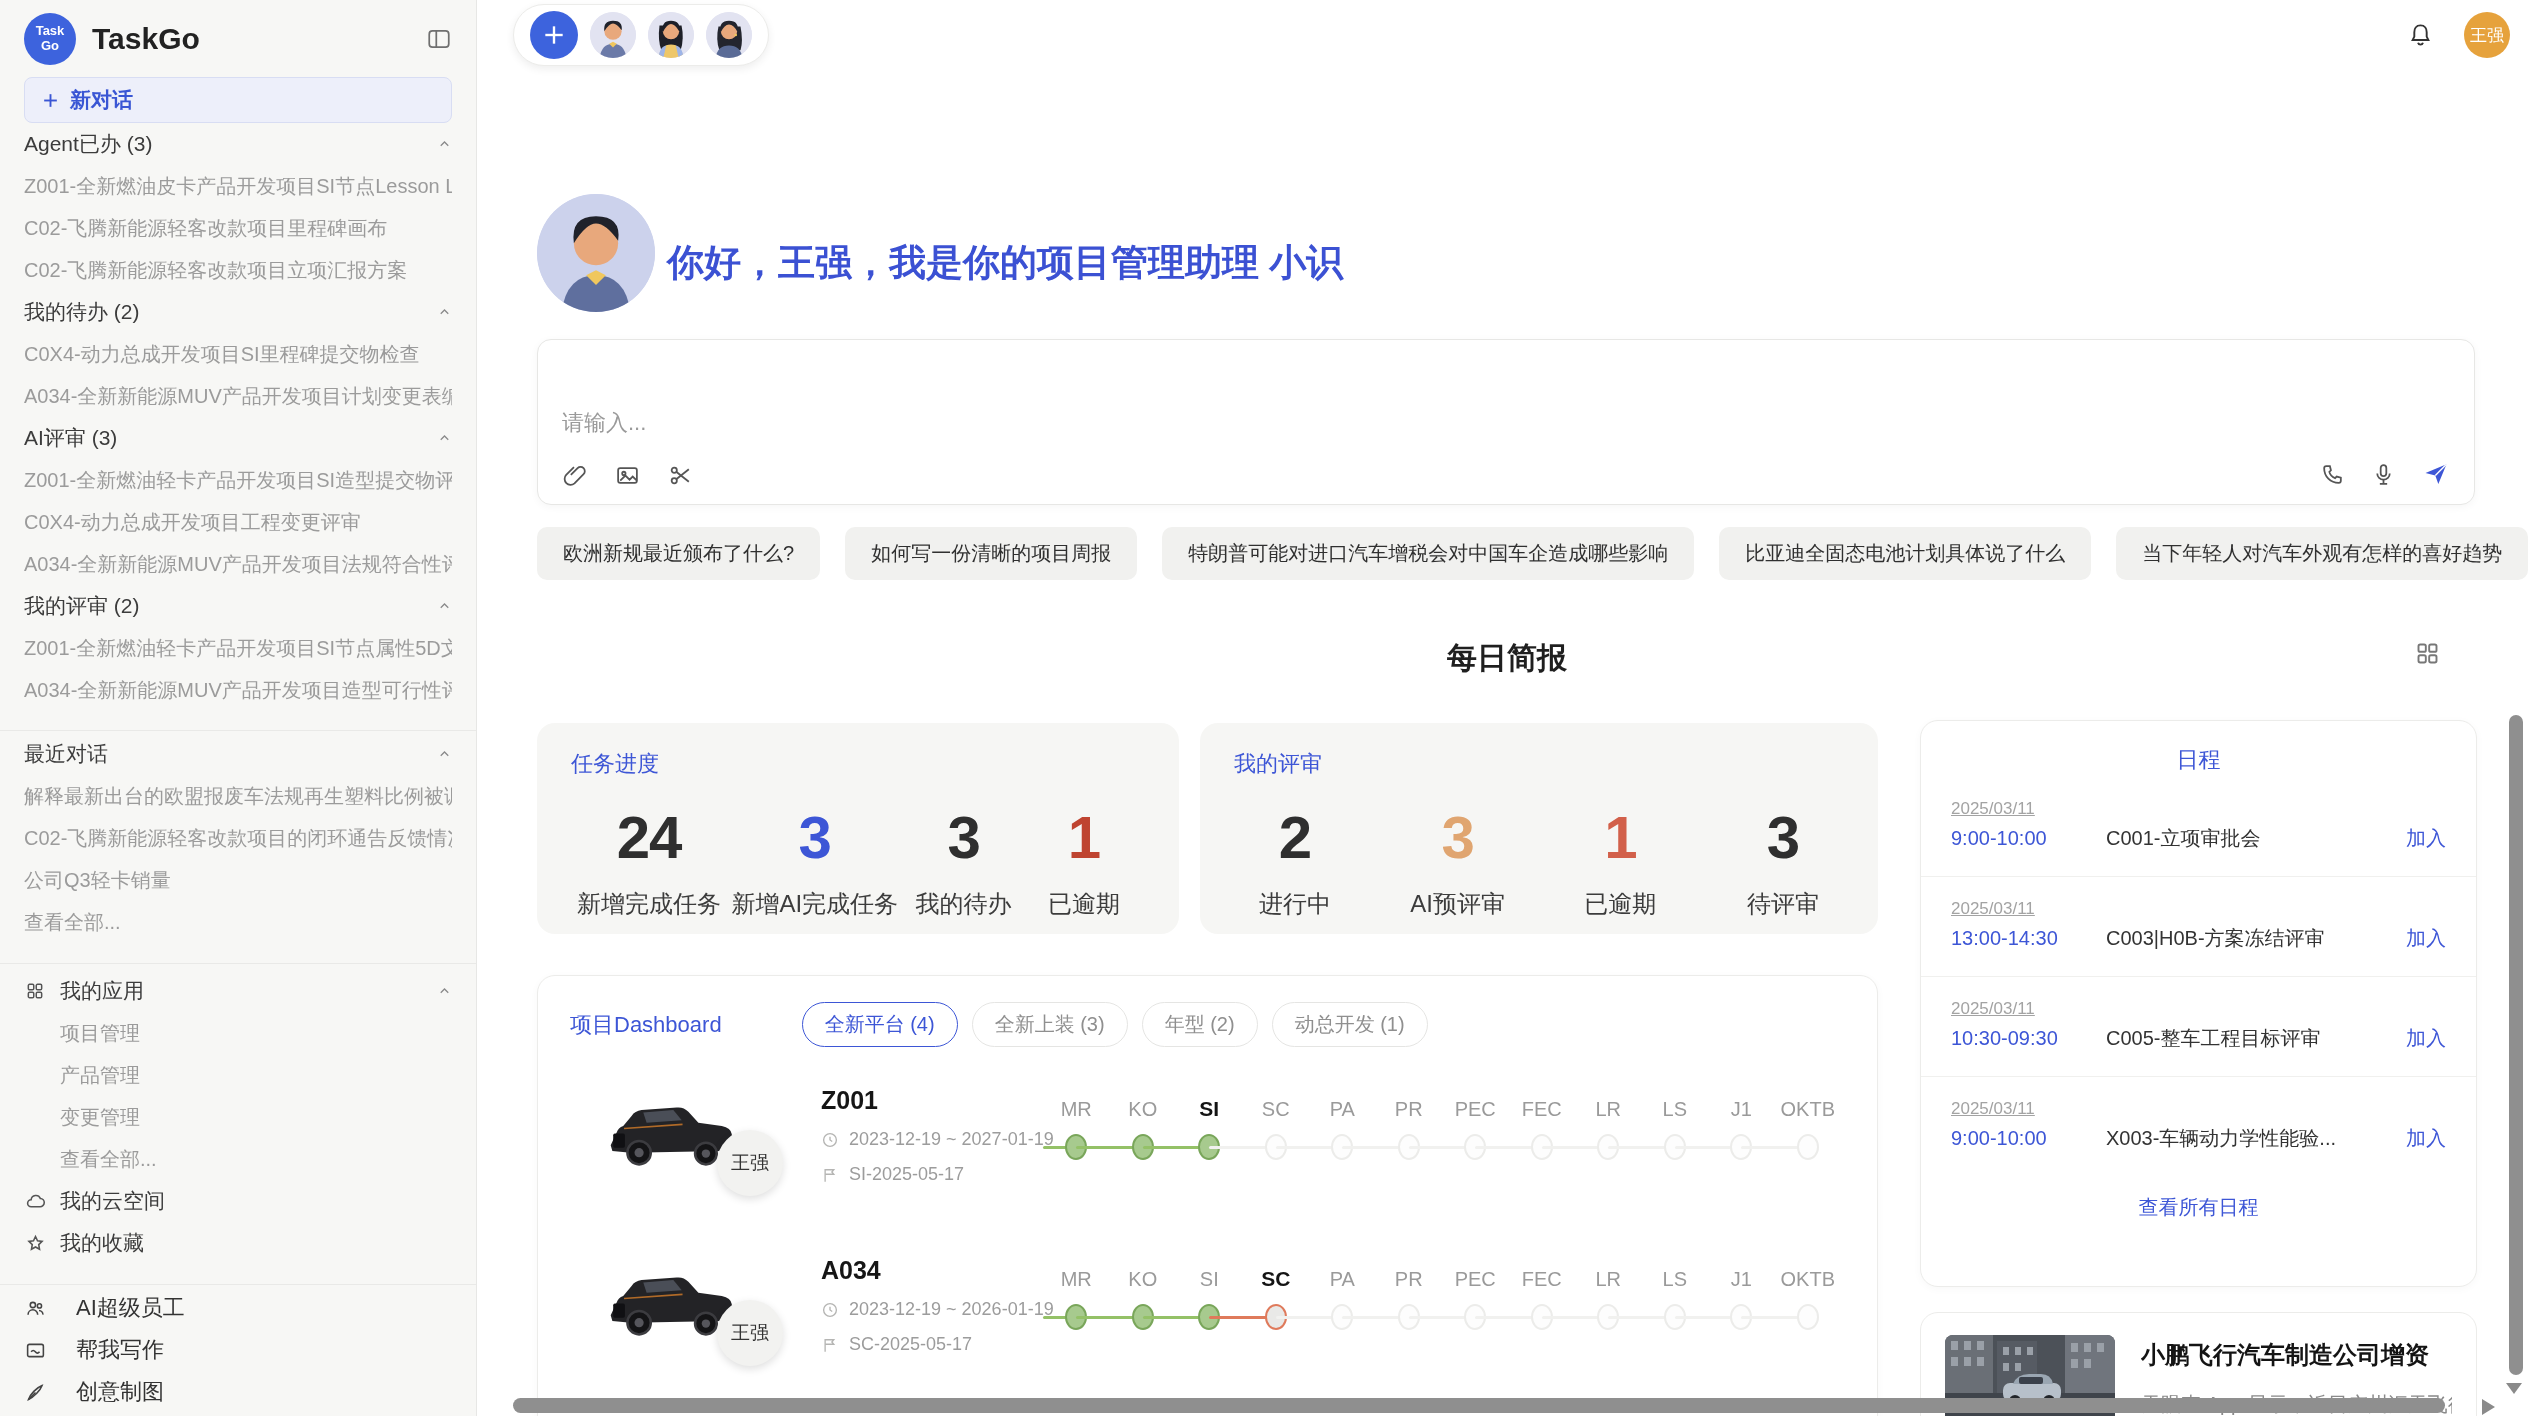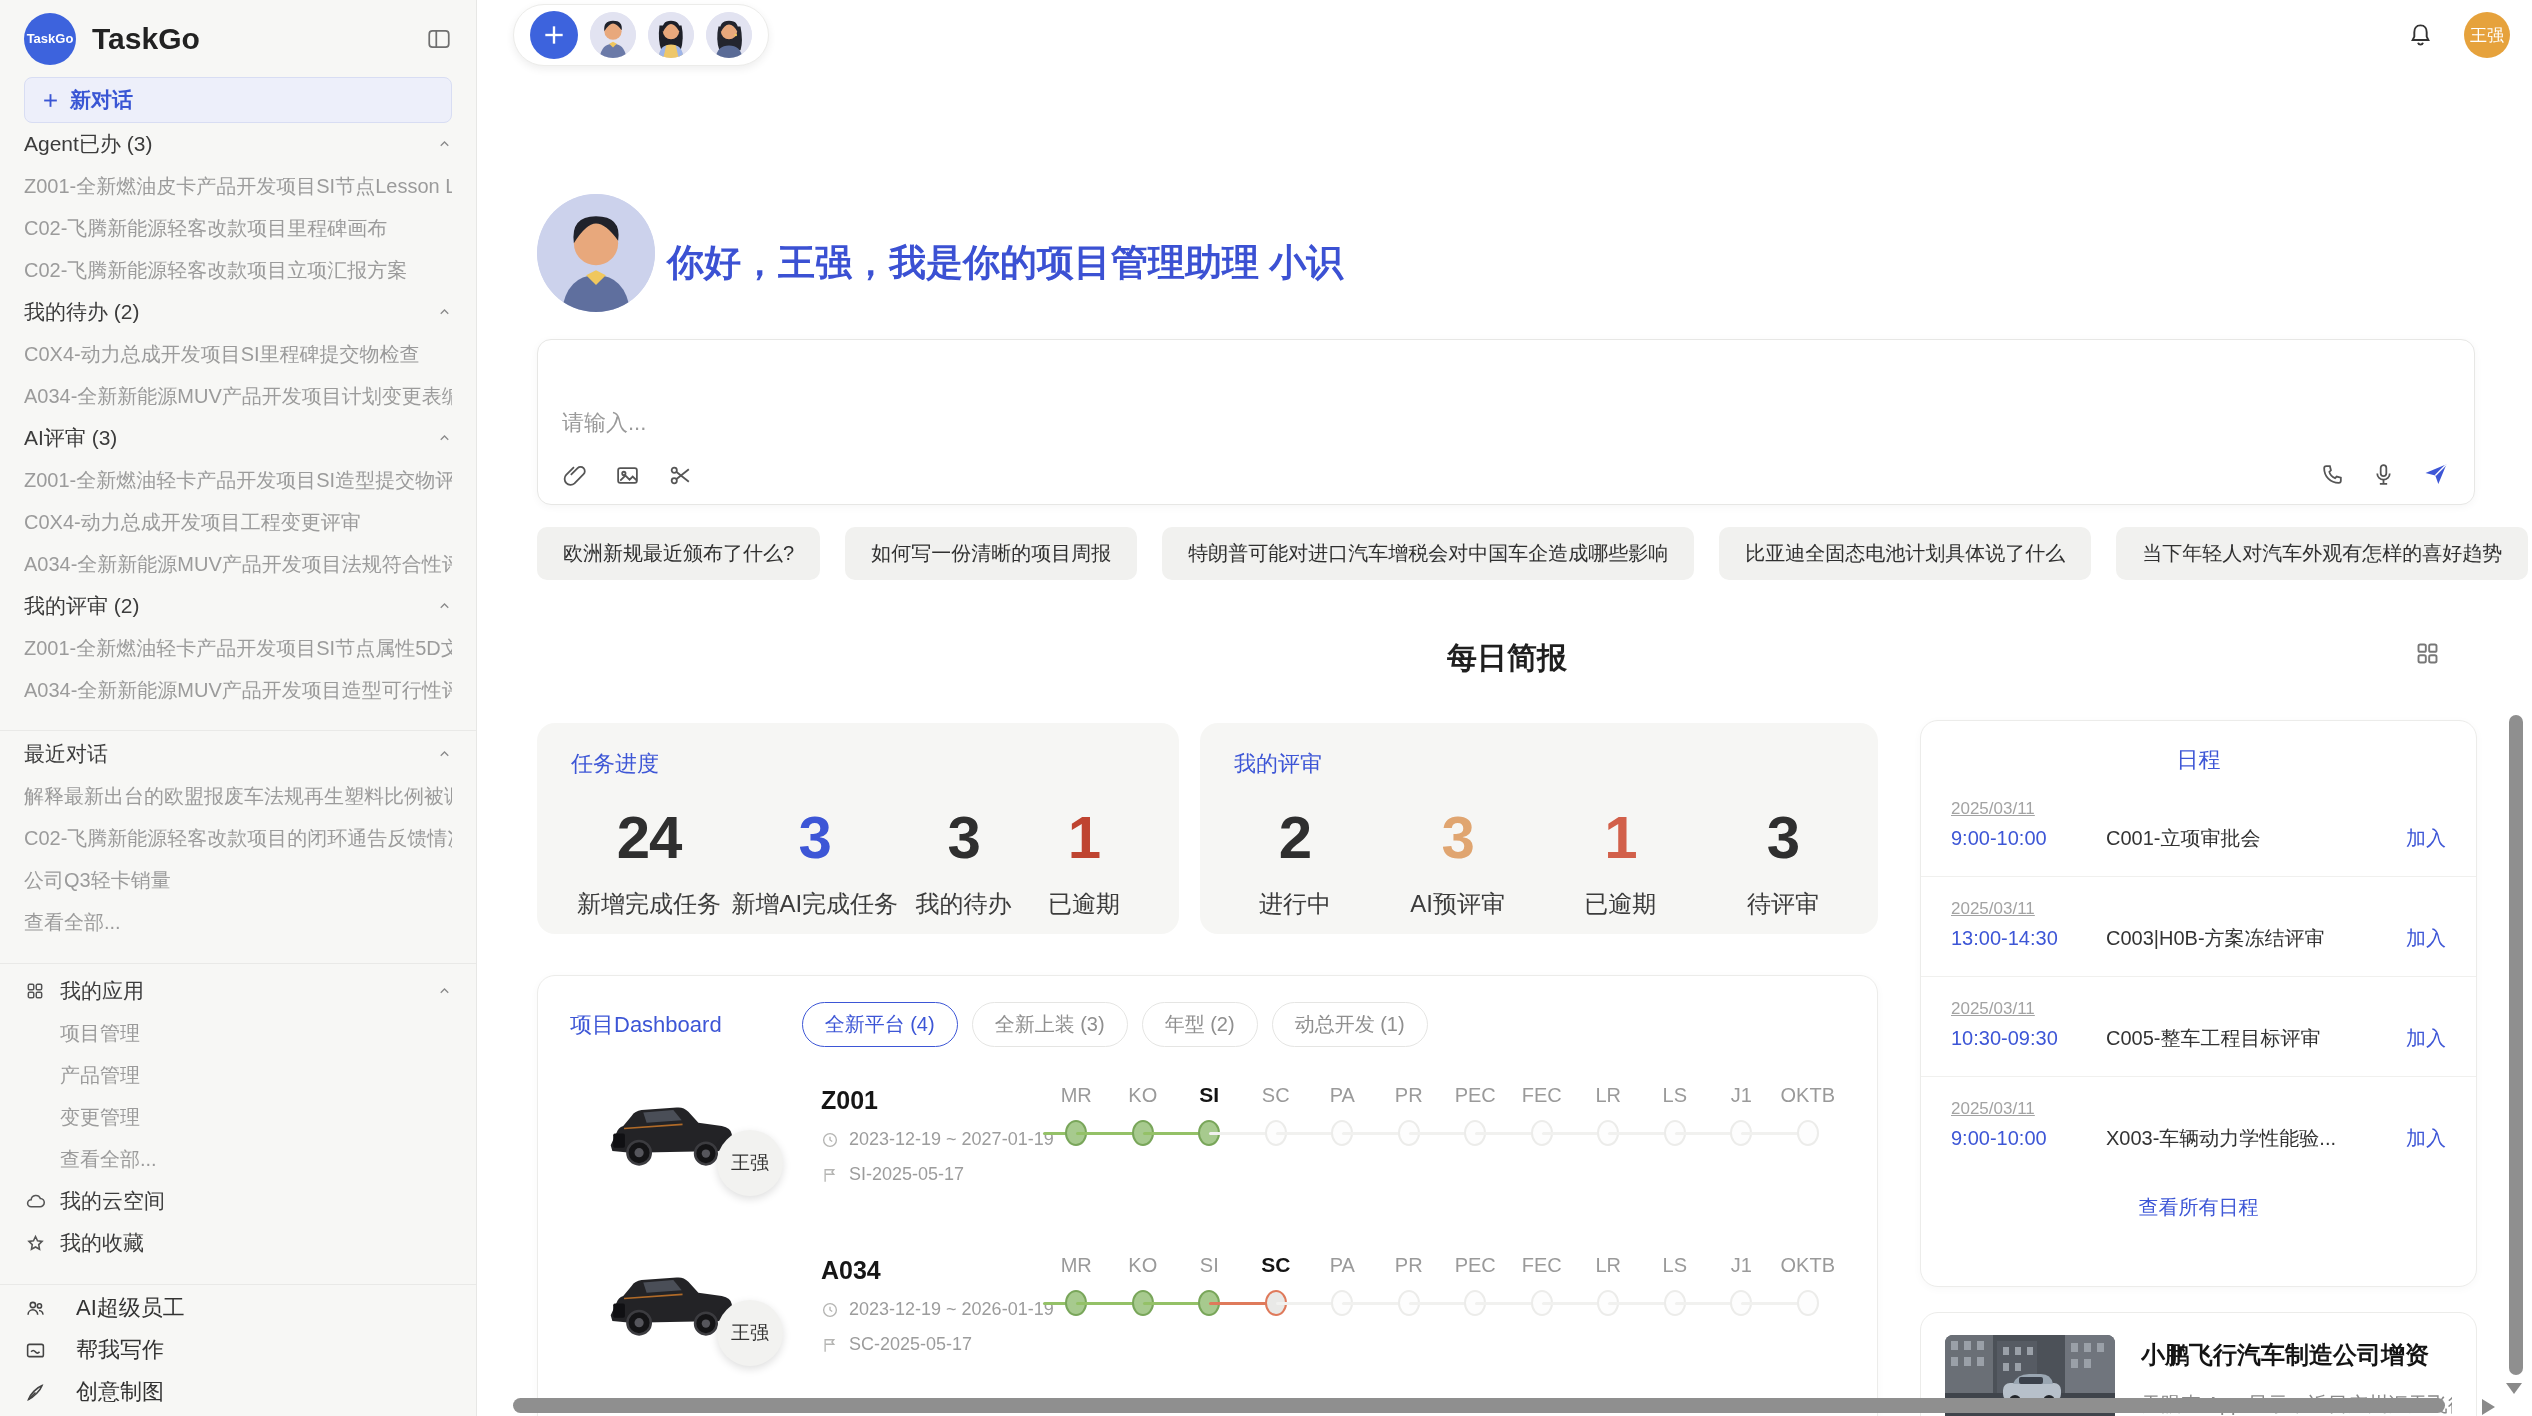--- a/index.html
+++ b/index.html
@@ -2,21 +2,21 @@
 <html><head>
 <meta charset="utf-8">
 <style>
   html,body{margin:0;padding:0;background:#fff;}
   *{box-sizing:border-box;font-family:"Liberation Sans","DejaVu Sans",sans-serif;}
   .app{position:relative;width:2532px;height:1416px;background:#fff;overflow:hidden;}
 
   
   .sidebar{position:absolute;left:0;top:0;width:477px;height:1416px;background:#f7f7f5;border-right:1px solid #e7e7e5;padding:0 24px;overflow:hidden;}
   .logo-row{display:flex;align-items:center;height:72px;padding-top:6px;}
-  .logo-circle{width:52px;height:52px;border-radius:50%;background:#3d63dd;color:#fff;display:flex;flex-direction:row;align-items:center;justify-content:center;font-size:13px;line-height:1.15;font-weight:600;}
+  .logo-circle{width:52px;height:52px;border-radius:50%;background:#3d63dd;color:#fff;display:flex;flex-direction:column;align-items:center;justify-content:center;font-size:13px;line-height:1.15;font-weight:600;}
   .app-title{font-size:30px;font-weight:700;color:#222;margin-left:16px;flex:1;}
   .toggle-icon{color:#6f6f6f;display:flex;}
   .new-chat{margin-top:5px;height:46px;background:#edeffa;border:1px solid #d8ddf3;border-radius:8px;display:flex;align-items:center;padding-left:16px;gap:10px;color:#3a56d4;font-size:21px;font-weight:700;cursor:pointer;}
   .sec-h{height:42px;display:flex;align-items:center;font-size:21px;color:#3c3c3c;font-weight:500;}
   .sec-h:first-of-type{margin-top:8px;}
   .sec-h .chev{margin-left:auto;color:#8a8a8a;display:flex;}
   .side-item{height:42px;display:flex;align-items:center;font-size:20px;color:#9b9b9b;white-space:nowrap;overflow:hidden;cursor:pointer;}
   .side-div{height:1px;background:#e9e9e7;margin:19px -24px 0;}
   .side-row{height:42px;display:flex;align-items:center;gap:14px;font-size:21px;color:#3c3c3c;font-weight:500;cursor:pointer;}
   .side-row .ic{color:#555;display:flex;width:22px;justify-content:center;}
@@ -66,21 +66,21 @@
   .pills{display:flex;gap:14px;margin-left:80px;}
   .pill{border:1.5px solid #e5e5e3;background:#fff;border-radius:999px;padding:8px 22px;font-size:20px;color:#8f8f8f;white-space:nowrap;cursor:pointer;text-align:center;}
   .pill.active{border-color:#3d56d6;color:#3d56d6;}
   .proj-row{position:relative;height:160px;}
   .proj-img{position:absolute;left:61px;top:15px;width:142px;height:100px;}
   .owner-badge{position:absolute;left:179px;top:64px;width:66px;height:66px;border-radius:50%;background:#f2f2f0;box-shadow:0 3px 8px rgba(0,0,0,.13);display:flex;align-items:center;justify-content:center;font-size:19px;color:#333;}
   .proj-info{position:absolute;left:283px;top:20px;}
   .proj-code{font-size:25px;font-weight:700;color:#161616;}
   .proj-meta{display:flex;align-items:center;gap:10px;font-size:18px;color:#9c9c9c;margin-top:14px;}
   .proj-meta .ic{display:flex;color:#b5b5b3;}
-  .milestones{position:absolute;left:505px;top:14px;width:800px;}
+  .milestones{position:absolute;left:505px;top:28px;width:800px;}
   .ms-labels{display:flex;}
   .ms-label{width:66.5px;text-align:center;font-size:20px;color:#9a9a9a;height:30px;line-height:30px;white-space:nowrap;}
   .ms-label.current{color:#141414;font-weight:700;font-size:21px;}
   .ms-rail{position:relative;height:30px;margin-top:9px;}
   .ms-seg{position:absolute;top:13px;height:3px;border-radius:2px;}
   .ms-dot{position:absolute;top:1px;width:22px;height:26px;border-radius:50%;border:2px solid;background:#fff;}
 
   
   .sched{position:absolute;left:1443px;top:720px;width:557px;height:567px;background:#fff;border:1px solid #ececea;border-radius:18px;box-shadow:0 2px 8px rgba(0,0,0,.03);overflow:hidden;}
   .sched-title{text-align:center;font-size:22px;color:#3d56d6;font-weight:500;padding-top:24px;height:56px;}

